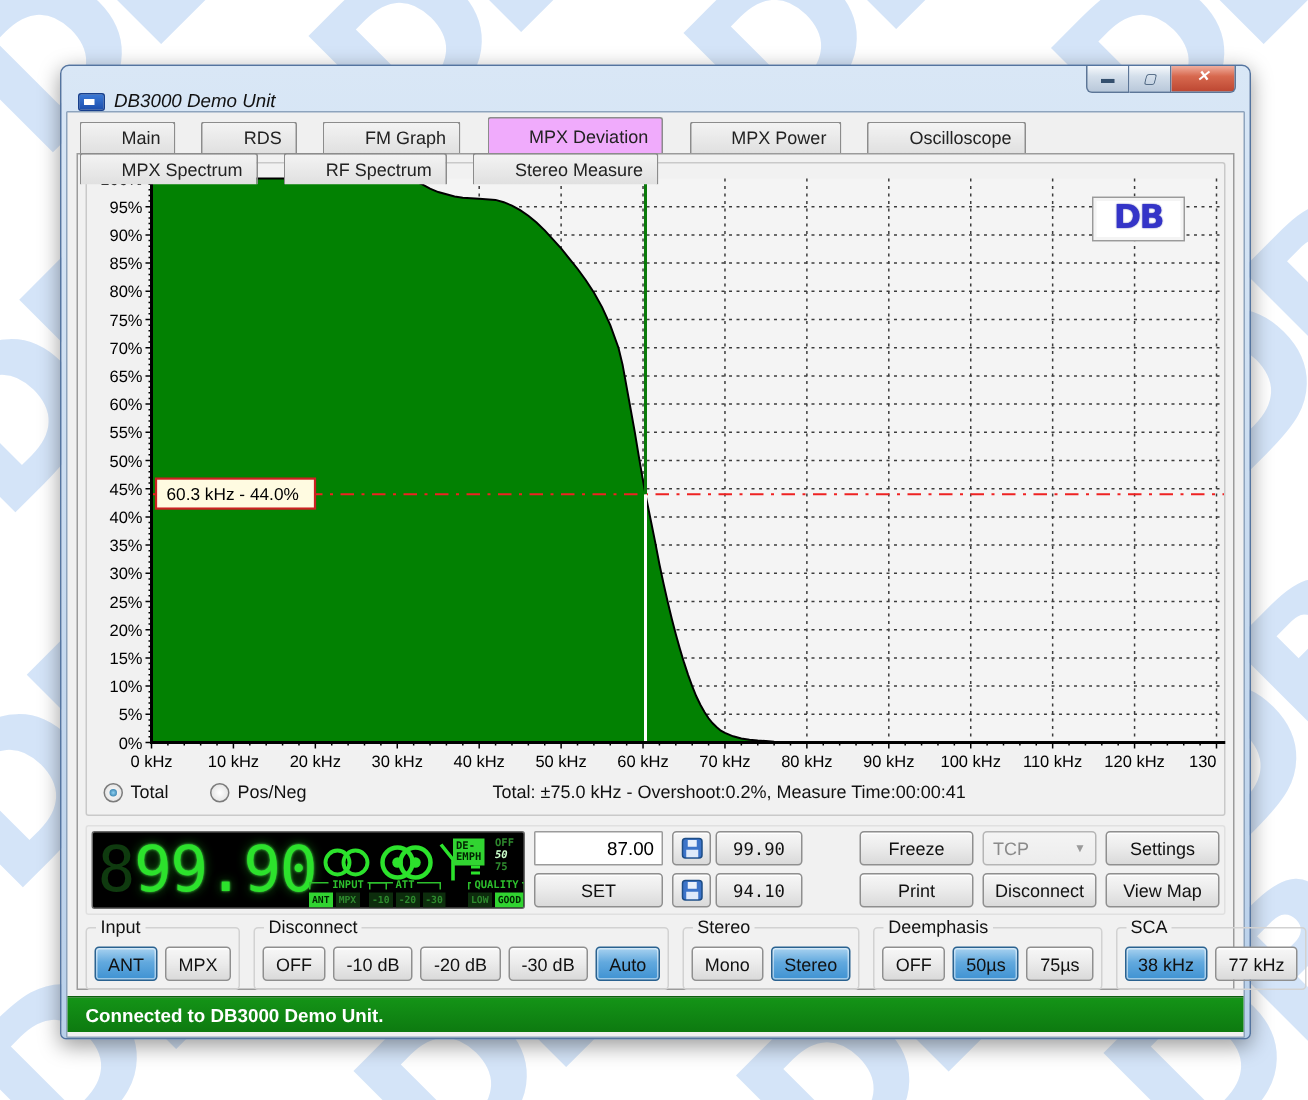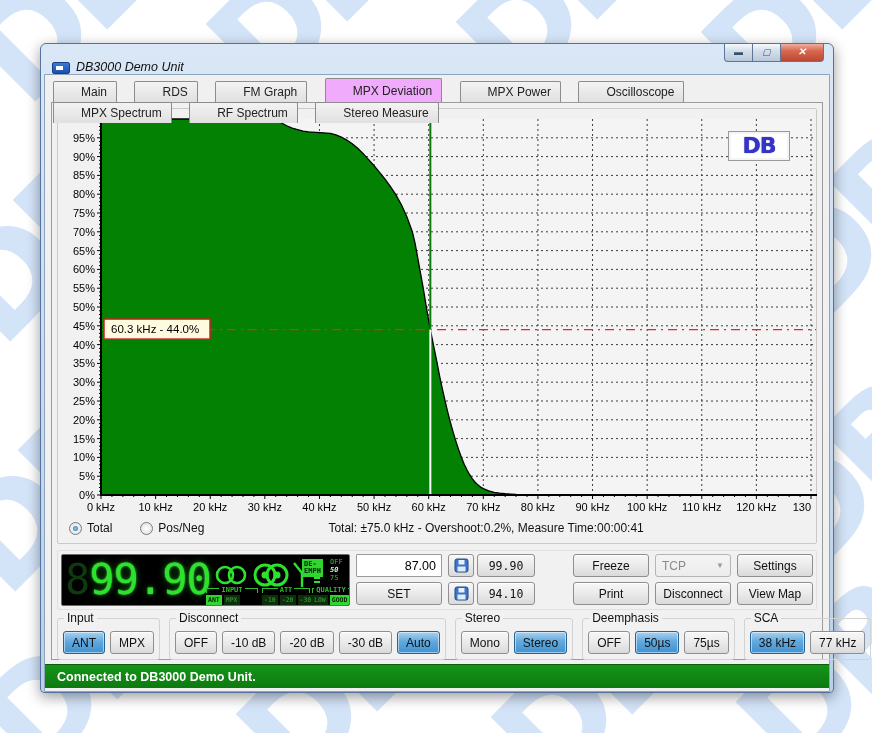--- a/index.html
+++ b/index.html
@@ -463,21 +463,21 @@
           </div>
           <div class="mini" style="left:144px;top:31px;width:52px">
             <div class="mini-h">
                 <span>INPUT</span>
               </div>
             <div class="chips">
               <span class="chip on">ANT</span>
               <span class="chip">MPX</span>
             </div>
           </div>
-          <div class="mini" style="left:200px;top:31px;width:48px">
+          <div class="mini" style="left:184px;top:31px;width:48px">
             <div class="mini-h">
                 <span>ATT</span>
               </div>
             <div class="chips">
               <span class="chip">-10</span>
               <span class="chip">-20</span>
               <span class="chip">-30</span>
             </div>
           </div>
           <div class="mini" style="left:250px;top:31px;width:38px">

